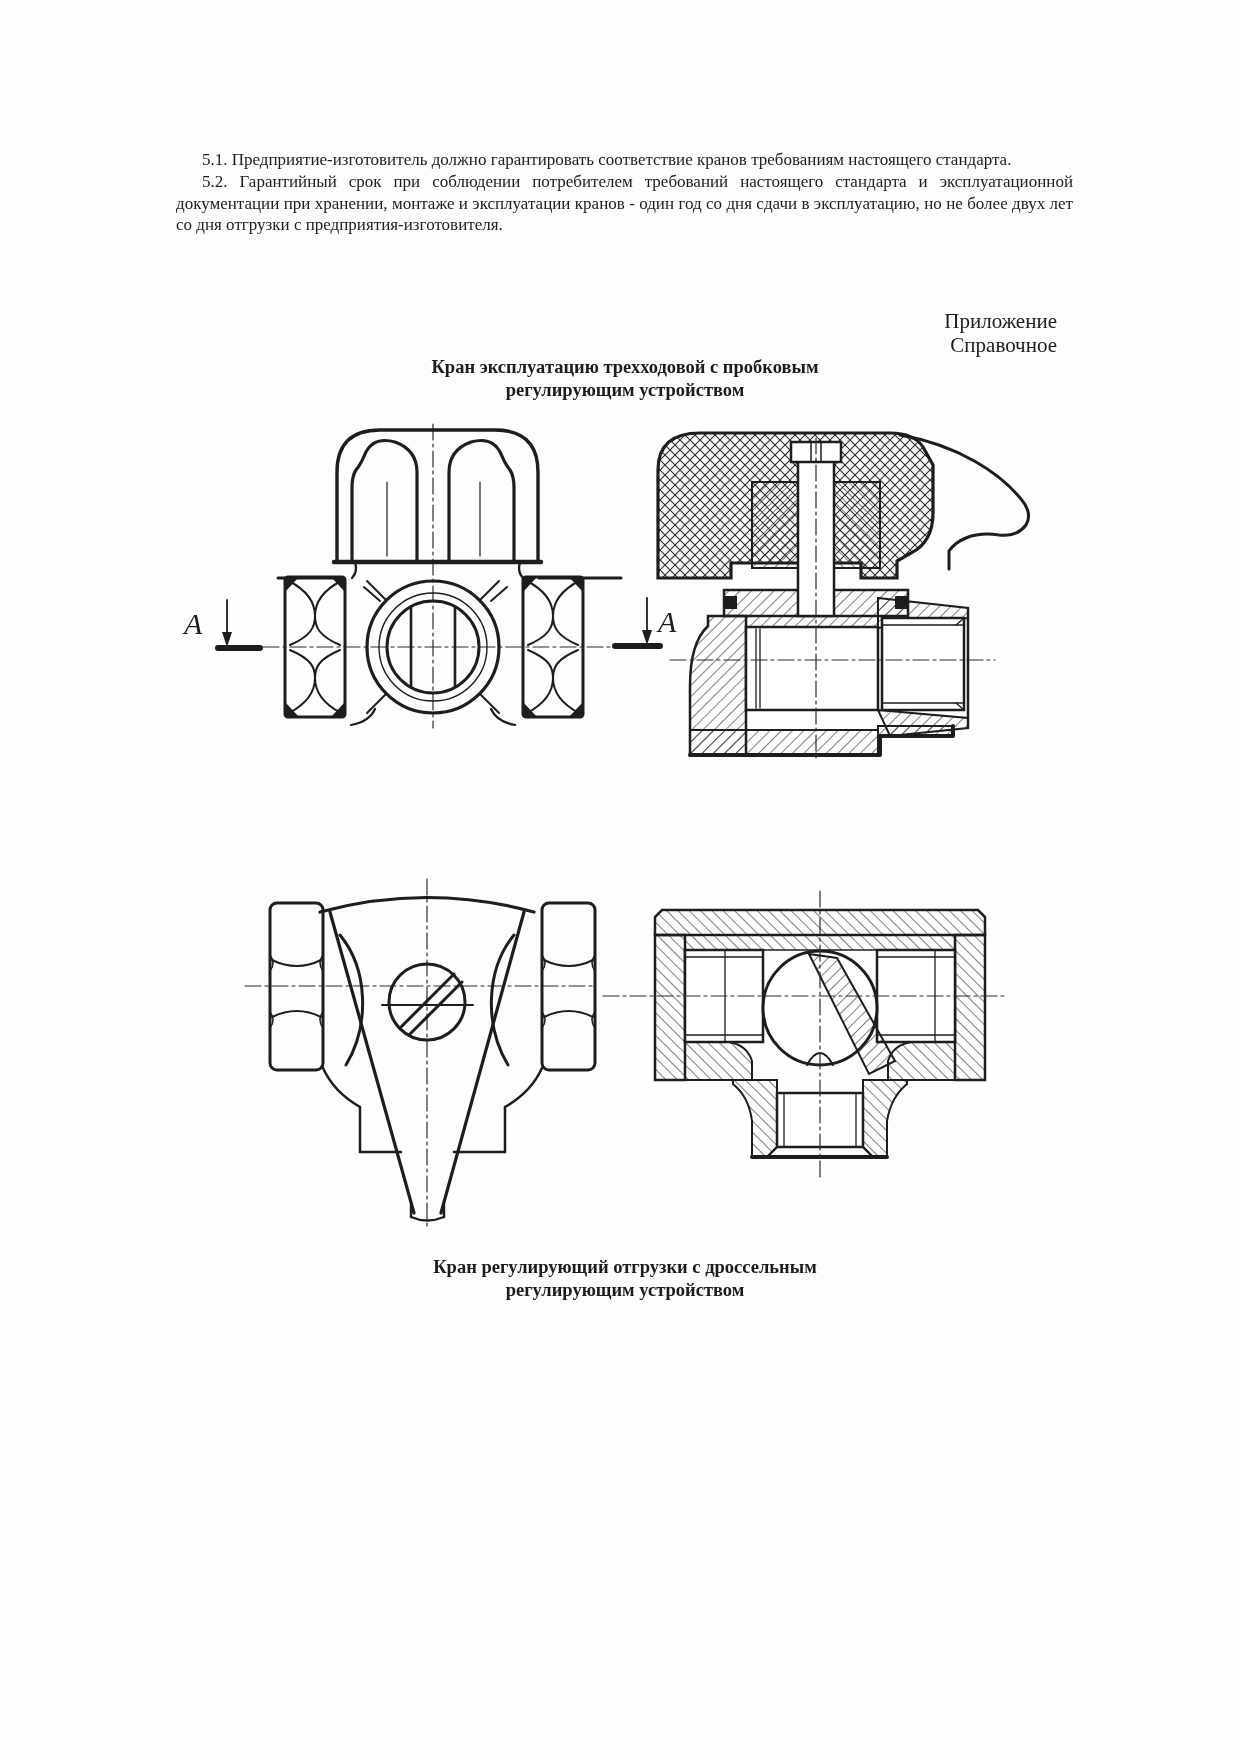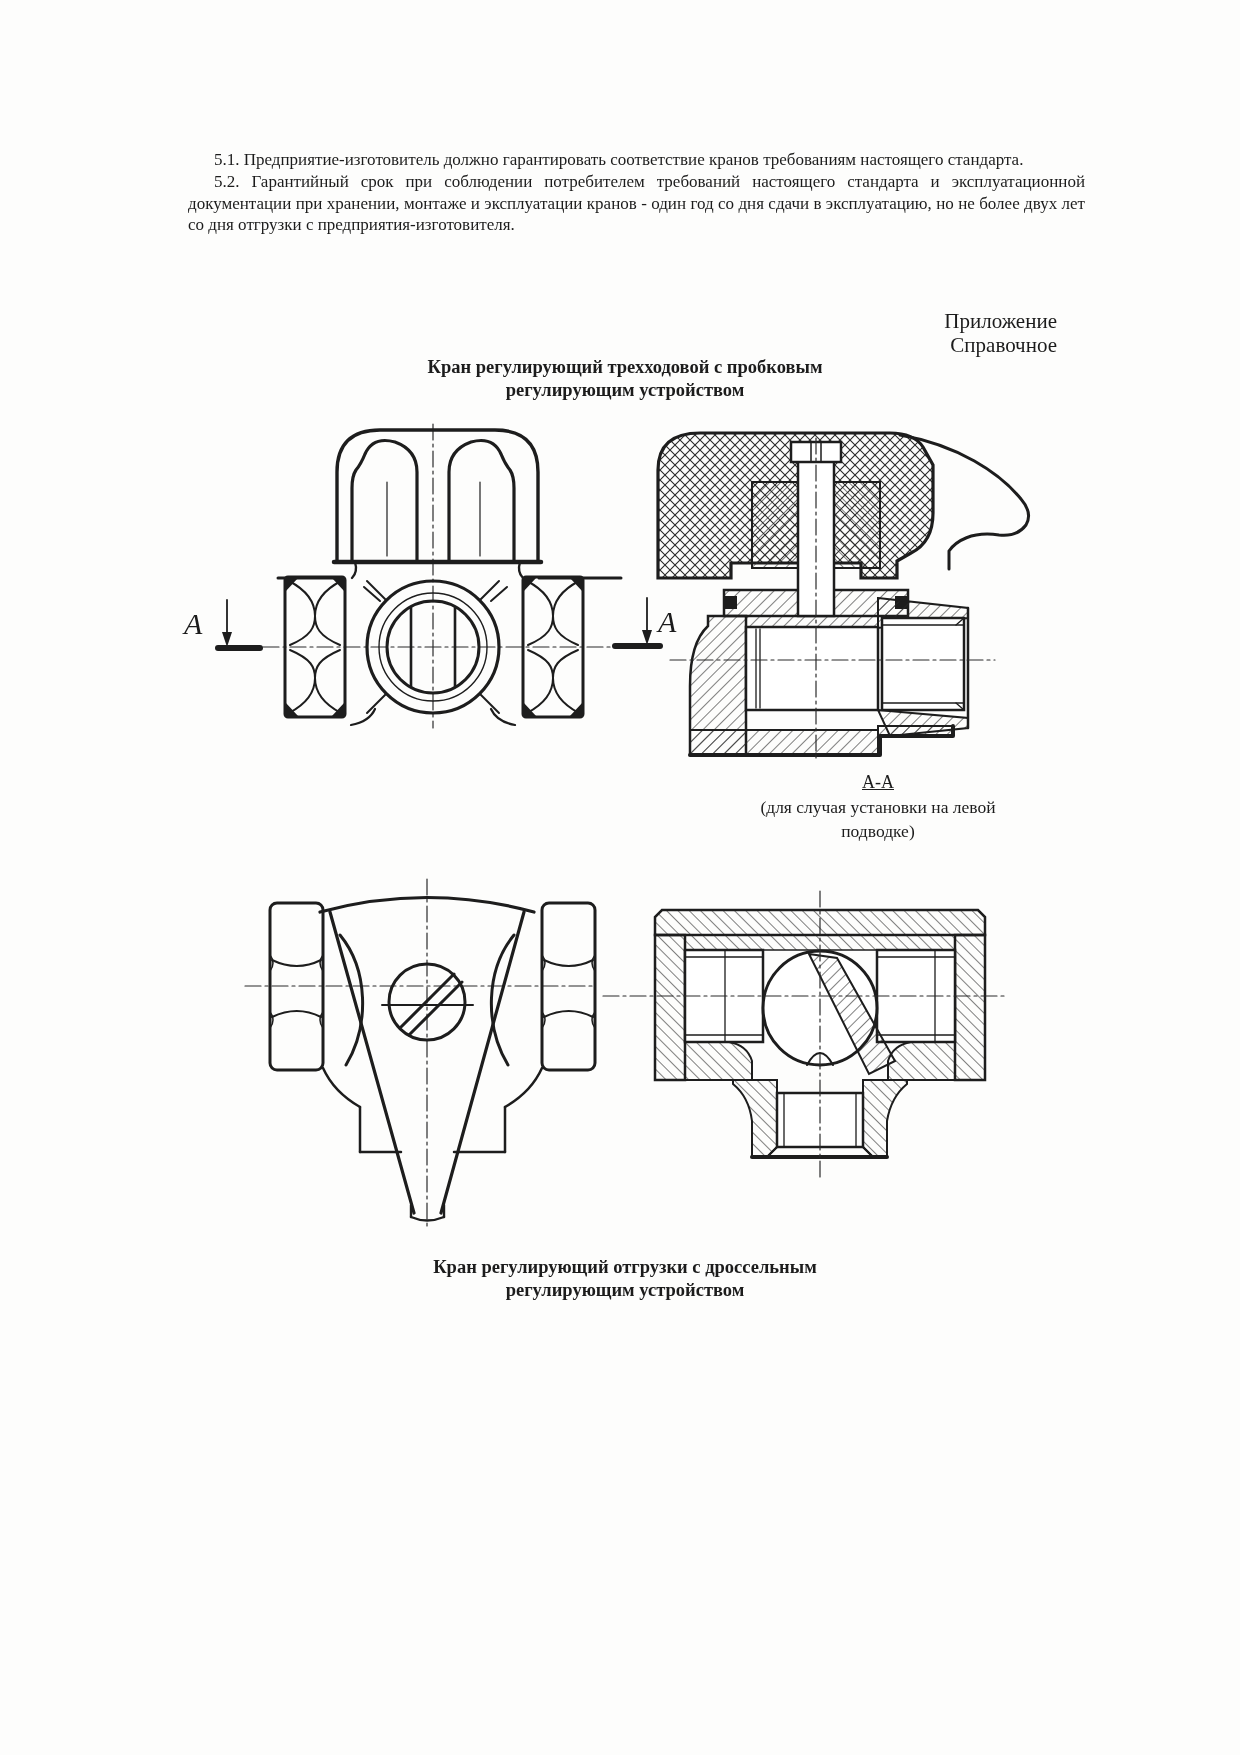--- a/index.html
+++ b/index.html
@@ -3,21 +3,21 @@
 <meta charset="utf-8">
 <style>
   html,body{margin:0;padding:0;background:#e8e8e8;}
   .page{
     position:relative;width:1240px;height:1755px;margin:0 auto;
     background:#fdfdfc;color:#1c1c1c;
     font-family:"Liberation Serif","DejaVu Serif",serif;
     overflow:hidden;
   }
   .text-block{
-    position:absolute;left:188px;top:149px;width:897px;
+    position:absolute;left:176px;top:149px;width:897px;
     font-size:17px;line-height:21.8px;text-align:justify;
   }
   .text-block p{margin:0;text-indent:26px;}
   .appendix{
     position:absolute;right:183px;top:310px;width:300px;
     font-size:21px;line-height:23.5px;text-align:right;
   }
   .fig-title{
     position:absolute;left:170px;width:910px;text-align:center;
     font-size:18.5px;line-height:23px;font-weight:bold;
@@ -49,21 +49,21 @@
     <p>5.1. Предприятие-изготовитель должно гарантировать соответствие кранов требованиям настоящего стандарта.</p>
     <p>5.2. Гарантийный срок при соблюдении потребителем требований настоящего стандарта и эксплуатационной документации при хранении, монтаже и эксплуатации кранов - один год со дня сдачи в эксплуатацию, но не более двух лет со дня отгрузки с предприятия-изготовителя.</p>
   </div>
 
   <div class="appendix">
     <div>Приложение</div>
     <div>Справочное</div>
   </div>
 
   <div class="fig-title fig1-title">
-    <div>Кран регулирующий трехходовой с пробковым</div>
+    <div>Кран эксплуатацию трехходовой с пробковым</div>
     <div>регулирующим устройством</div>
   </div>
 
   <div class="drawing d1">
     <svg width="520" height="312" viewBox="0 0 520 312">
       <g stroke="#1d1d1d" fill="none" stroke-linecap="round">
 
         <g stroke="#2b2b2b" stroke-width="1.2" stroke-dasharray="16 4 3 4">
           <path d="M95,227 H445"></path>
           <path d="M265,4 V308"></path>
@@ -188,25 +188,20 @@
         </g>
 
         <g stroke="#2b2b2b" stroke-width="1.2" stroke-dasharray="16 4 3 4">
           <path d="M20,240 H345"></path>
           <path d="M166,18 V340"></path>
         </g>
       </g>
     </svg>
   </div>
 
-  <div class="section-block">
-    <div><span class="section-label">А-А</span></div>
-    <div>(для случая установки на левой</div>
-    <div>подводке)</div>
-  </div>
 
   <div class="drawing d3">
     <svg width="380" height="355" viewBox="0 0 380 355">
       <g stroke="#1d1d1d" fill="none" stroke-linecap="round">
 
         <g stroke="#2b2b2b" stroke-width="1.2" stroke-dasharray="16 4 3 4">
           <path d="M197,4 V352"></path>
           <path d="M15,111 H365"></path>
         </g>
 

